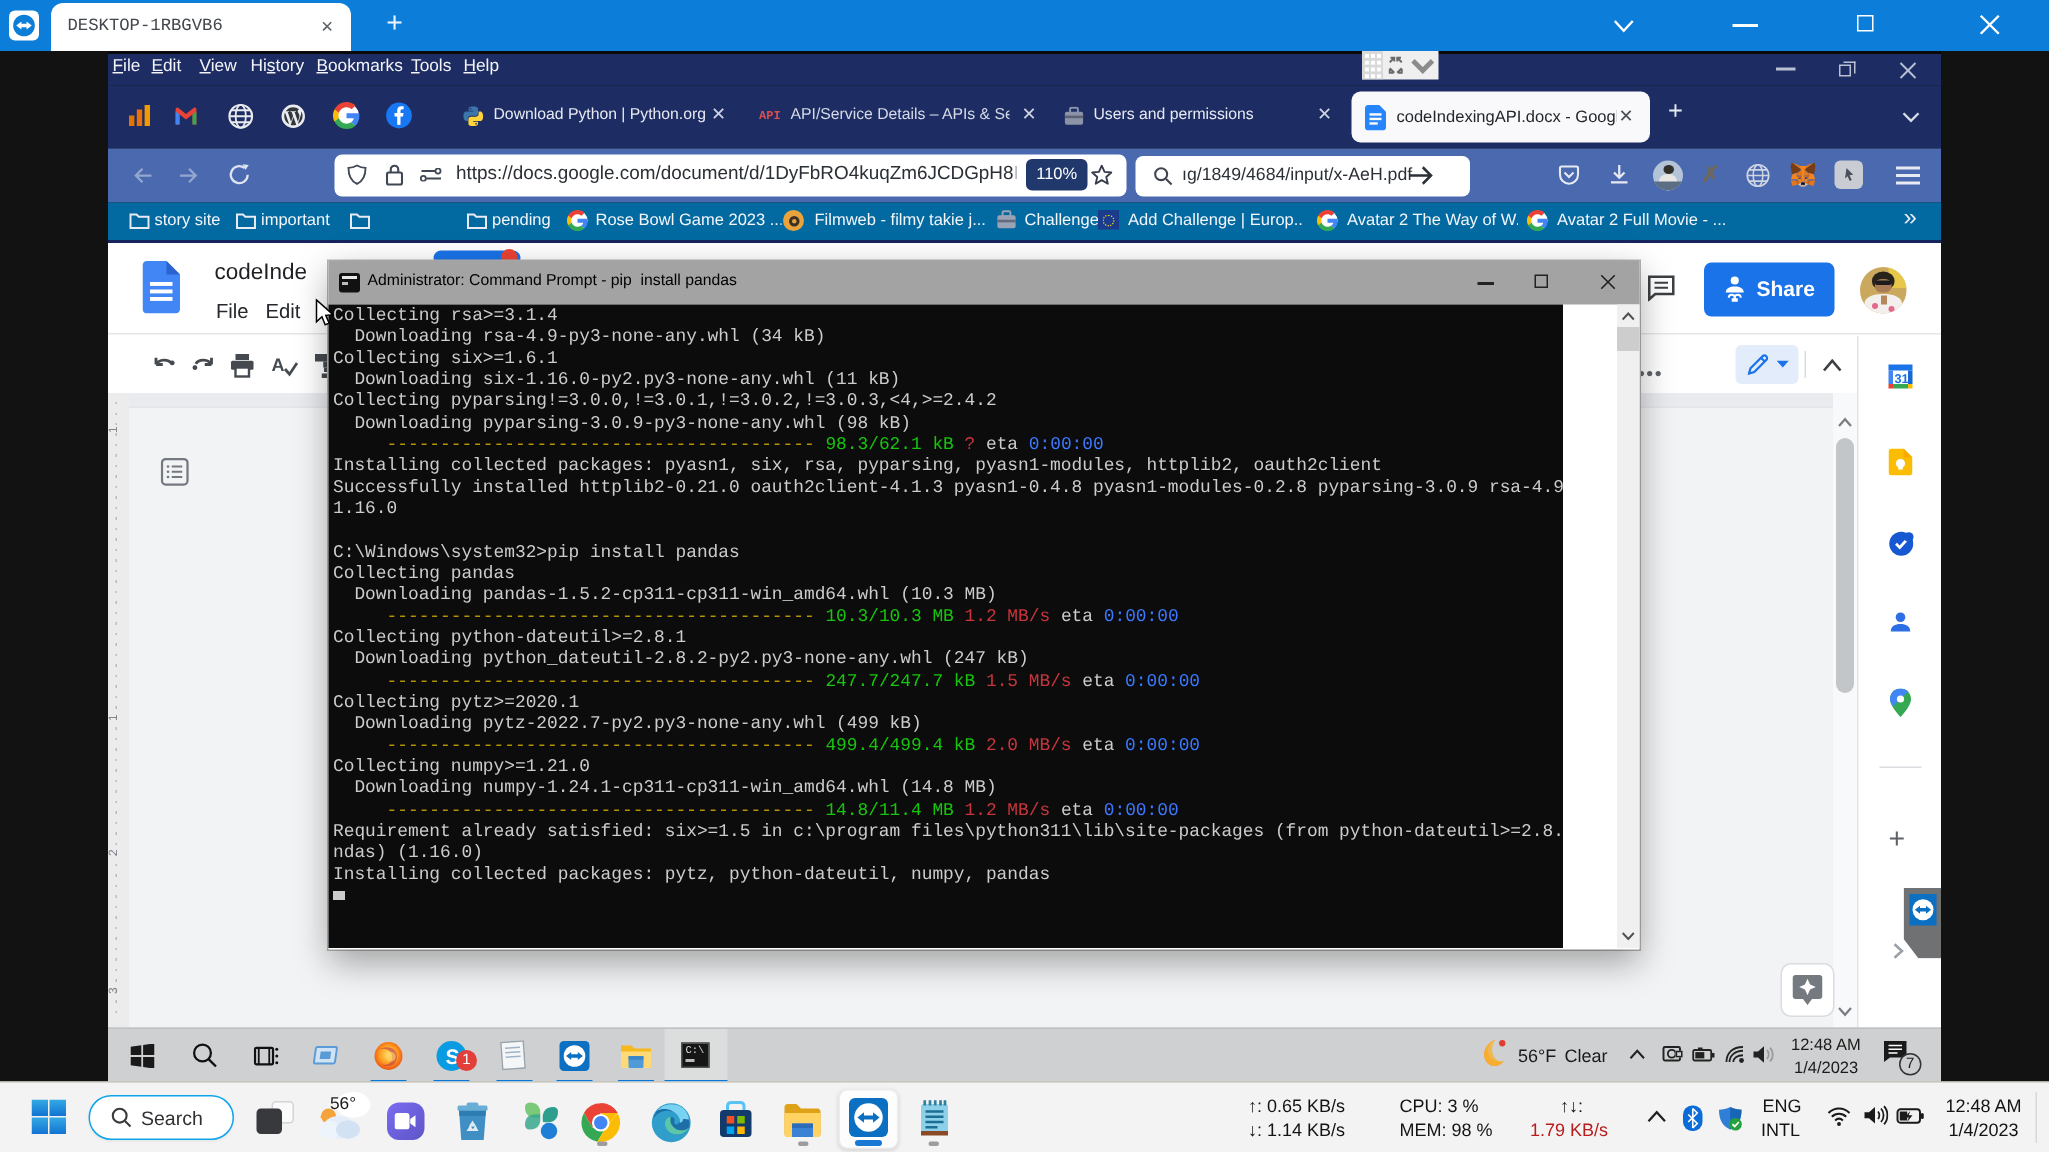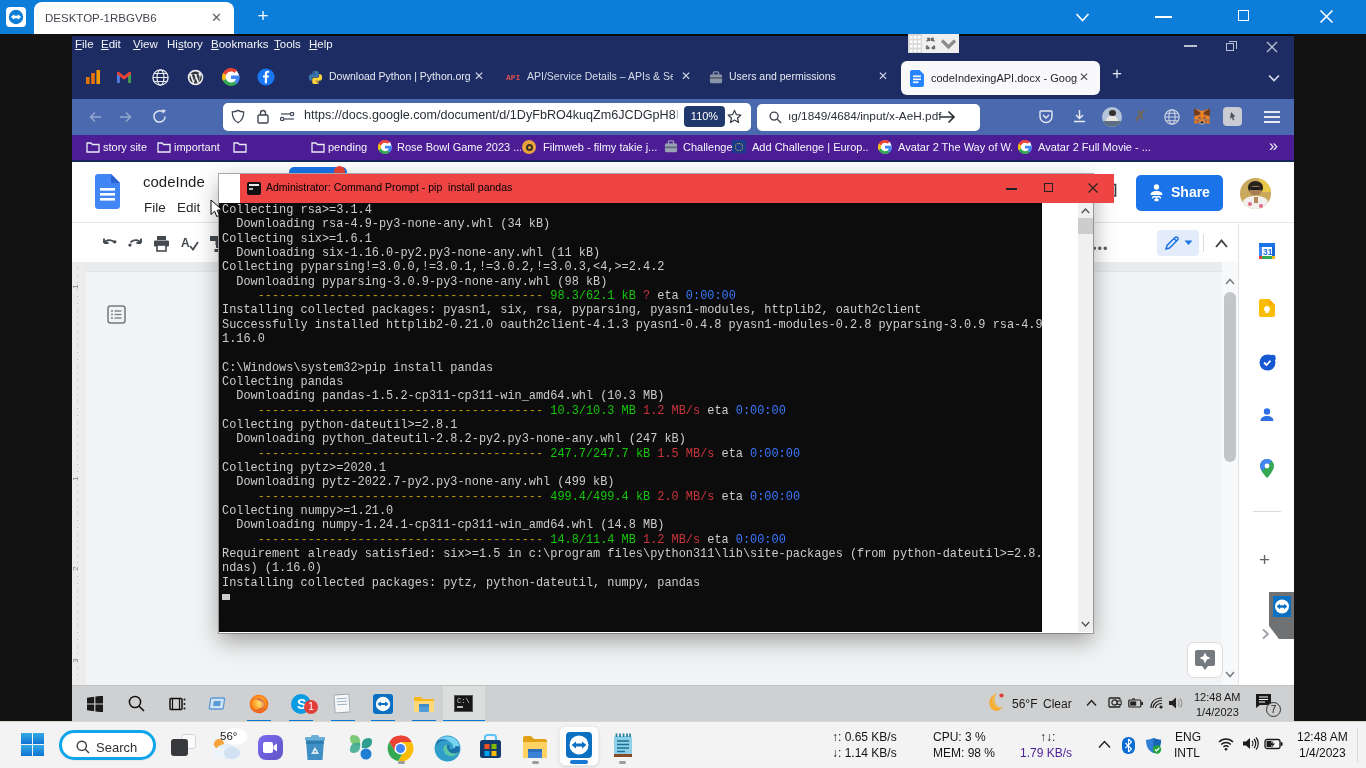--- a/index.html
+++ b/index.html
@@ -6,50 +6,50 @@
   html,body { width:1366px; height:768px; overflow:hidden; background:#141414;
     font-family:"Liberation Sans", sans-serif; }
   .abs { position:absolute; }
   #page { position:relative; width:1366px; height:768px; }
 
   
   #tvbar { left:0; top:0; width:1366px; height:34px; background:#0c7ed9; }
   #tvlogo { left:6px; top:7px; width:20px; height:20px; background:#fff; border-radius:4px; }
   #tvlogo svg { position:absolute; left:1px; top:1px; }
   #tvtab { left:34px; top:2px; width:200px; height:32px; background:#fff; border-radius:8px 8px 0 0;
-    color:#43474d; font-size:11.5px; line-height:32px; padding-left:11px; }
+    color:#43474d; font-size:11.5px; line-height:32px; padding-left:11px;font-family:Liberation Mono, monospace; }
   #tvtab .x { position:absolute; right:12px; top:0; color:#5f6368; font-size:13px; }
   #tvplus { left:250px; top:3px; width:26px; height:26px; color:#eaf3fc; font-size:19px; text-align:center; line-height:26px; font-weight:400;}
 
   
   #blackL { left:0; top:34px; width:72px; height:688px; background:#121212; }
   #blackR { left:1294px; top:34px; width:72px; height:688px; background:#121212; }
 
   
   #menubar { left:72px; top:34px; width:1222px; height:23px; background:#1d2c63; color:#f3f4f7; font-size:11.5px; }
   #menubar span.mi { position:absolute; top:4px; }
   #tabbar { left:72px; top:57px; width:1222px; height:42px; background:#1d2c63; }
   #navbar { left:72px; top:99px; width:1222px; height:36px; background:#4a69ae; }
-  #bookbar { left:72px; top:135px; width:1222px; height:25px; background:#4c1d95; color:#f4f6fa; font-size:11px; }
+  #bookbar { left:72px; top:135px; width:1222px; height:25px; background:#0369a1; color:#f4f6fa; font-size:11px; }
   #contentline { left:72px; top:160px; width:1222px; height:2px; background:#17255c; }
 
   .tabtxt { color:#e7eaf2; font-size:10.5px; display:inline-block; white-space:nowrap; overflow:hidden; }
   #activetab { left:901px; top:61px; width:199px; height:34px; background:#f9f9fb; border-radius:6px; }
 
   
   #docshead { left:72px; top:162px; width:1222px; height:100px; background:#ffffff; }
   #docscanvas { left:72px; top:262px; width:1150px; height:424px; background:#f2f3f4; }
   #docsruler { left:72px; top:262px; width:14px; height:424px; background:#ececed; }
   #docsscroll { left:1222px; top:262px; width:16px; height:424px; background:#f8f9fa; }
   #docsside { left:1238px; top:224px; width:56px; height:462px; background:#ffffff; border-left:1px solid #e3e3e3; }
 
   
   #cmdwin { left:219px; top:174px; width:874px; height:459px; background:#fff;
      box-shadow:0 8px 22px rgba(0,0,0,0.35), 0 0 0 1px #b5b5b5; }
-  #cmdtitle { left:0; top:0; width:874px; height:29px; background:#ef4444; color:#000; font-size:10.5px;margin-left:21px; }
+  #cmdtitle { left:0; top:0; width:874px; height:29px; background:#a3a3a3; color:#000; font-size:10.5px; }
   #cmdcon { left:0; top:29px; width:823px; height:429px; background:#0c0c0c; overflow:hidden; }
   #cmdcon pre { position:absolute; left:3px; top:0px; font-family:"Liberation Mono", monospace;
      font-size:11.9px; line-height:14.33px; color:#cccccc; }
   #cmdcon .g { color:#16c60c; } #cmdcon .r { color:#c8353c; } #cmdcon .b { color:#3b78ff; }
   #cmdcon .y { color:#c19c00; }
   #cmdscroll { left:859px; top:29px; width:15px; height:429px; background:#f0f0f0; }
 
   
   #rtask { left:72px; top:685px; width:1222px; height:36px; background:#cfd0d1; border-top:1px solid #c0c1c2;}
 
@@ -685,21 +685,21 @@
           <linearGradient id="w11" x1="0" y1="0" x2="0" y2="1">
             <stop offset="0" stop-color="#35aae5"></stop>
             <stop offset="1" stop-color="#1173d2"></stop>
           </linearGradient>
         </defs>
       <rect x="0" y="0" width="11" height="11" fill="url(#w11)"></rect>
         <rect x="12" y="0" width="11" height="11" fill="url(#w11)"></rect>
       <rect x="0" y="12" width="11" height="11" fill="url(#w11)"></rect>
         <rect x="12" y="12" width="11" height="11" fill="url(#w11)"></rect>
     </svg>
-    <div class="abs" style="left:59px; top:8px; width:97px; height:30px; background:#fff; border:3px solid #0ea5e9; border-radius:15px; box-shadow:0 1px 2px rgba(0,0,0,0.06);">
+    <div class="abs" style="left:59px; top:8px; width:97px; height:30px; background:#fff; border:1px solid #0ea5e9; border-radius:15px; box-shadow:0 1px 2px rgba(0,0,0,0.06);">
       <svg class="abs" style="left:14px; top:7px;" width="14" height="14" viewBox="0 0 14 14">
           <circle cx="5.8" cy="5.8" r="4.6" fill="none" stroke="#3a3a3d" stroke-width="1.4"></circle>
           <path d="M9.3 9.3 L13 13" stroke="#3a3a3d" stroke-width="1.4"></path>
         </svg>
       <span class="abs" style="left:34px; top:7px; font-size:13px; color:#2f3033;">Search</span>
     </div>
     <div class="abs" style="left:181px; top:12px; width:15px; height:15px; background:#fbfbfc; border:1px solid #d4d4d7; border-radius:3px;"></div>
     <div class="abs" style="left:171px; top:17px; width:17px; height:17px; background:#37393c; border-radius:3px;"></div>
 
     <svg class="abs" style="left:211px; top:14px;" width="30px" height="24" viewBox="0 0 30 24">
@@ -786,21 +786,21 @@
 
     <div class="abs" style="left:398px; top:39px; width:7px; height:3px; background:#9b9ba0; border-radius:2px;"></div>
     <div class="abs" style="left:532px; top:39px; width:7px; height:3px; background:#9b9ba0; border-radius:2px;"></div>
     <div class="abs" style="left:619px; top:39px; width:7px; height:3px; background:#9b9ba0; border-radius:2px;"></div>
 
     <span class="abs" style="left:832px; top:8px; font-size:12px; color:#141414;">↑: 0.65 KB/s</span>
     <span class="abs" style="left:832px; top:24px; font-size:12px; color:#141414;">↓: 1.14 KB/s</span>
     <span class="abs" style="left:933px; top:8px; font-size:12px; color:#141414;">CPU: 3 %</span>
     <span class="abs" style="left:933px; top:24px; font-size:12px; color:#141414;">MEM: 98 %</span>
     <span class="abs" style="left:1040px; top:8px; font-size:12px; color:#141414;">↑↓:</span>
-    <span class="abs" style="left:1020px; top:24px; font-size:12px; color:#4c1d95;">1.79 KB/s</span>
+    <span class="abs" style="left:1020px; top:24px; font-size:12px; color:#b91c1c;">1.79 KB/s</span>
     <svg class="abs" style="left:1098px; top:18px;" width="13" height="9" viewBox="0 0 13 9">
         <path d="M1 7.5 L6.5 1.5 L12 7.5" stroke="#222" stroke-width="1.5" fill="none"></path>
       </svg>
     <div class="abs" style="left:1122px; top:15px; width:13px; height:17px; background:#0a6cd6; border-radius:6px;">
       <svg width="13" height="17" viewBox="0 0 13 17">
           <path d="M6.5 2 L6.5 15 M6.5 2 L9.5 5 L3.5 11 M6.5 15 L9.5 12 L3.5 6" stroke="#fff" stroke-width="1.1" fill="none"></path>
         </svg>
     </div>
     <svg class="abs" style="left:1145px; top:15px;" width="17" height="17" viewBox="0 0 17 17">
       <path d="M8.5 1 C11 2.2 13.5 2.8 16 2.8 C16 9 14 13.7 8.5 16 C3 13.7 1 9 1 2.8 C3.5 2.8 6 2.2 8.5 1 Z" fill="#2f7fd6"></path>

